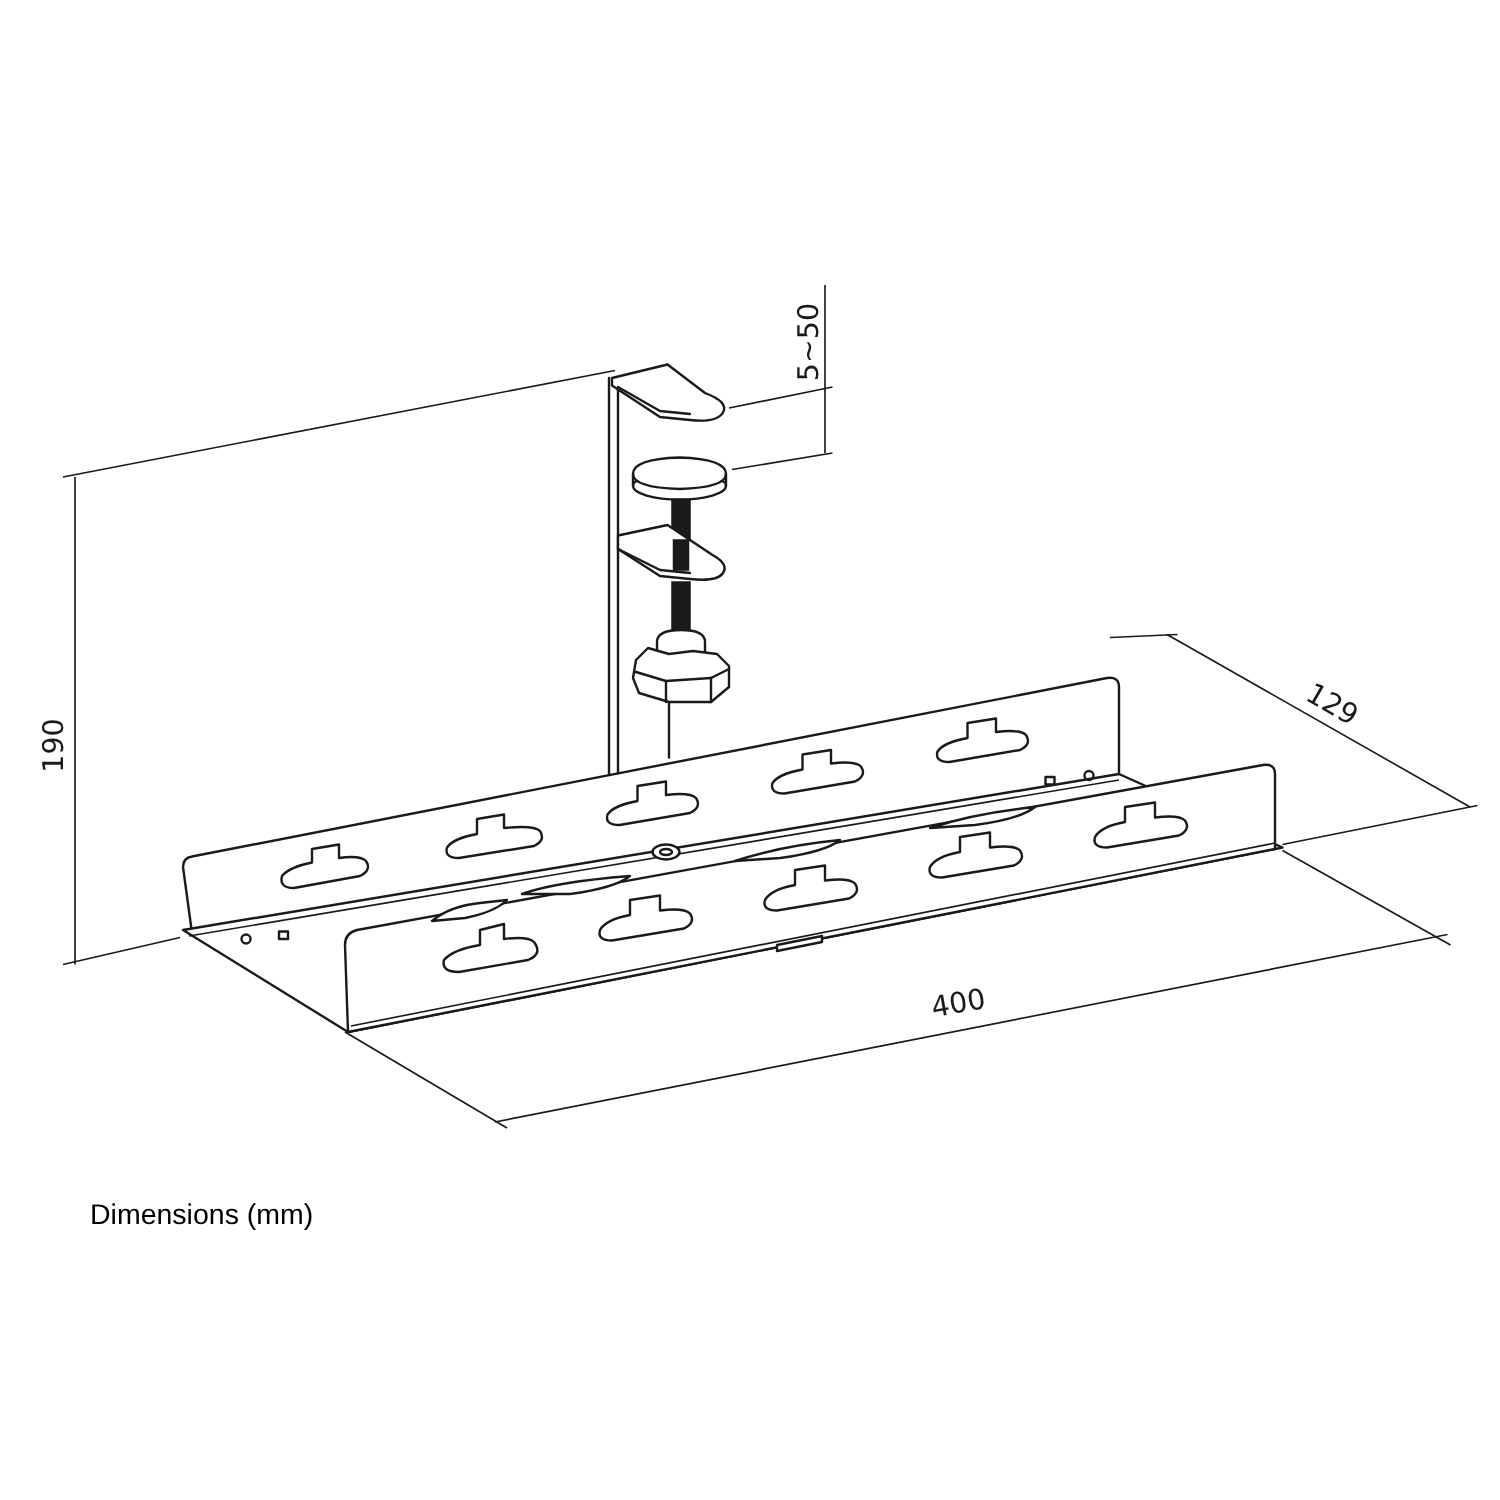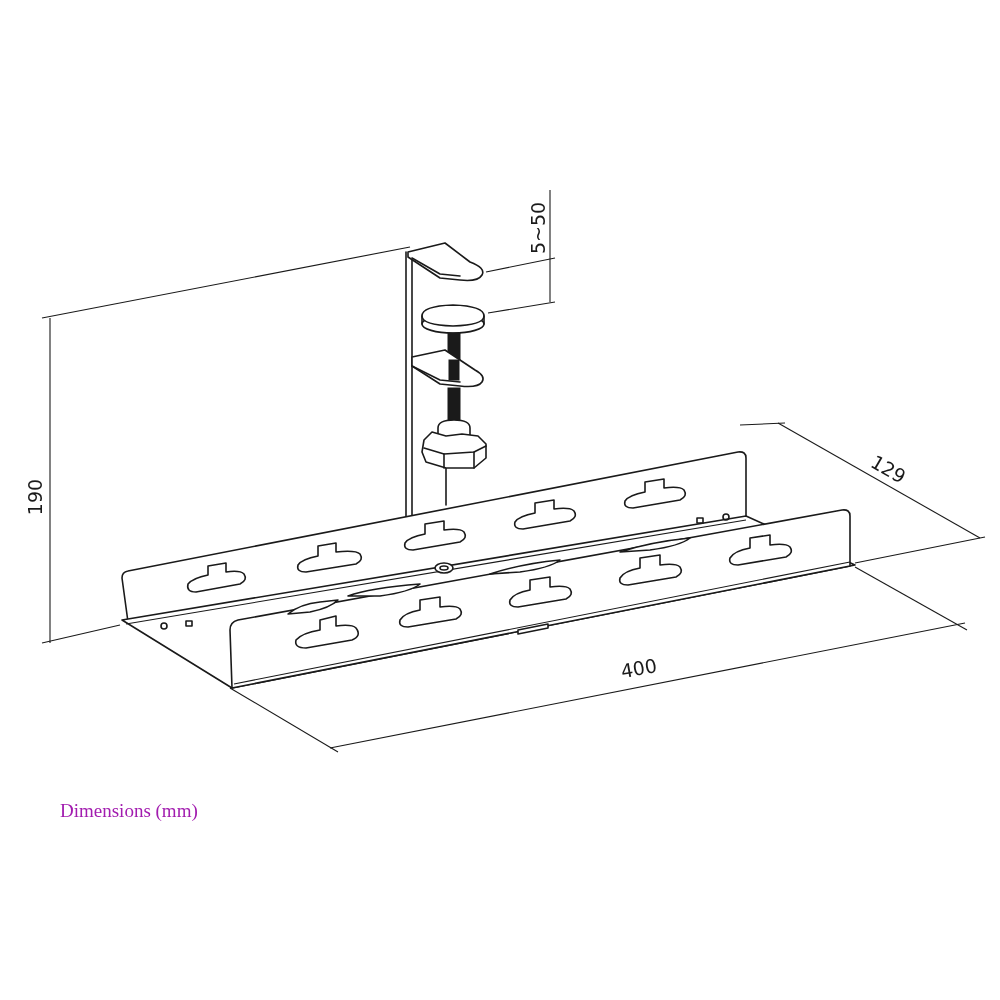--- a/index.html
+++ b/index.html
@@ -3,21 +3,21 @@
   <meta charset="utf-8">
   <style>
     html, body { margin: 0; padding: 0; background: #ffffff; }
     body { width: 1000px; height: 1000px; position: relative; overflow: hidden; font-family: "DejaVu Sans", sans-serif; }
     #drawing { position: absolute; left: 0; top: 0; width: 1000px; height: 1000px; }
     .ln { fill: none; stroke: #1a1a1a; stroke-width: 1.6; stroke-linejoin: round; stroke-linecap: round; }
     .thin { fill: none; stroke: #1a1a1a; stroke-width: 1.1; }
     .face { fill: #ffffff; stroke: #1a1a1a; stroke-width: 1.6; stroke-linejoin: round; }
     .dark { fill: #1a1a1a; stroke: #1a1a1a; stroke-width: 1; }
     .dimtext { font-family: "DejaVu Sans", sans-serif; font-size: 19px; fill: #1a1a1a; }
-    #caption { position: absolute; left: 60px; top: 800px; font-family: Liberation Serif, serif; font-size: 19px; color: #a21caf; }
+    #caption { position: absolute; left: 60px; top: 800px; font-family: Liberation Sans, sans-serif; font-size: 19px; color: #000000; }
   </style>
 </head>
 <body>
 
 <svg id="drawing" viewBox="0 0 1000 1000" xmlns="http://www.w3.org/2000/svg">
 
   <g>
     <line class="thin" x1="42" y1="318" x2="410" y2="247"></line>
     <line class="thin" x1="42" y1="643" x2="120" y2="625"></line>
     <line class="thin" x1="50" y1="318" x2="50" y2="643"></line>

